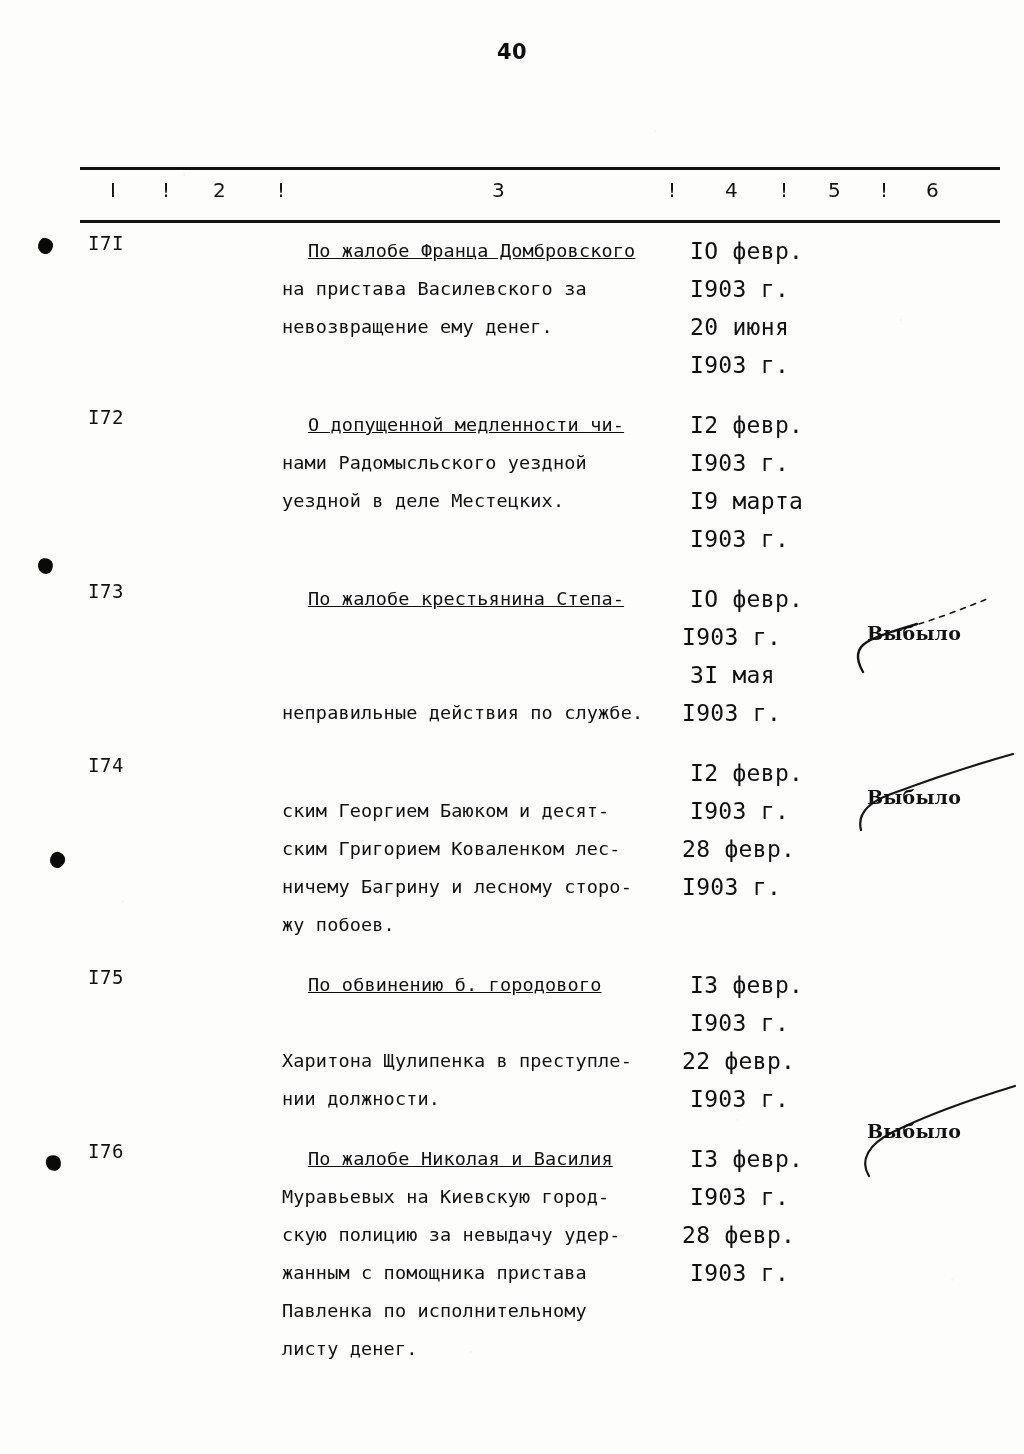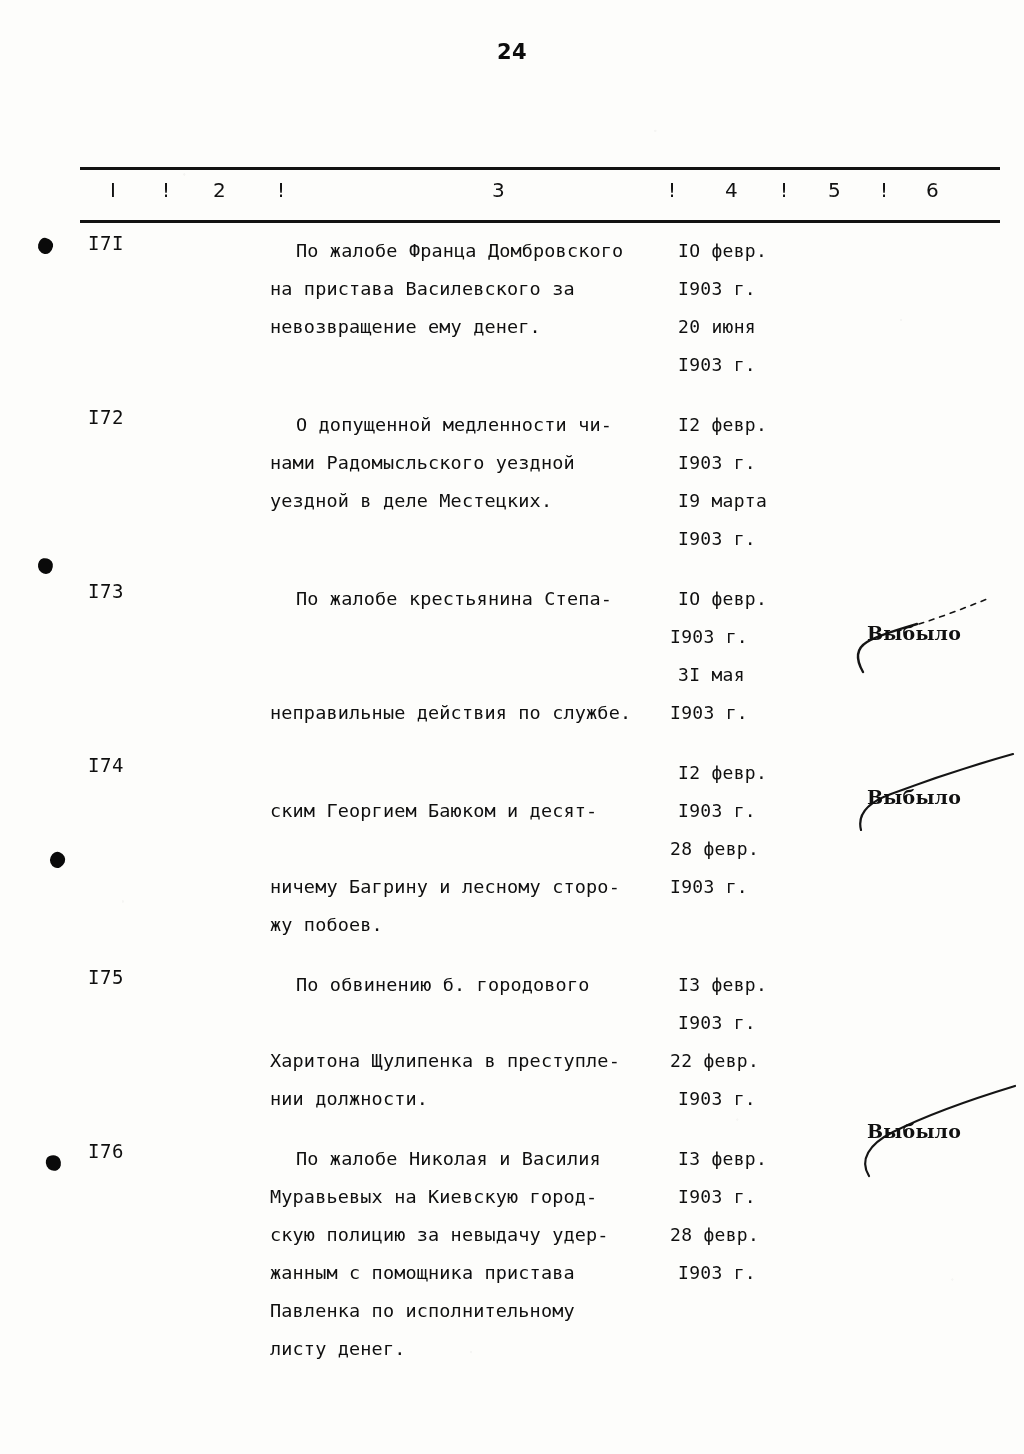--- a/index.html
+++ b/index.html
@@ -90,20 +90,21 @@
     position: absolute;
     left: 0;
     top: 232px;
     width: 1024px;
   }
 
   .entry {
     position: relative;
     display: block;
     margin-bottom: 22px;
+    padding-left: 12px;
   }
 
   .entry-number {
     position: absolute;
     left: 88px;
     top: 0;
     width: 90px;
     font-size: 19px;
     letter-spacing: 0.6px;
     color: #0f0f0f;
@@ -125,27 +126,27 @@
   .line-desc {
     position: absolute;
     left: 0;
     top: 0;
     font-size: 18.5px;
     letter-spacing: 0.15px;
     color: #0f0f0f;
     white-space: pre;
     font-family: "DejaVu Sans Mono", "Liberation Mono", monospace;
   }
-  .line-desc.indent { padding-left: 26px; }
+  .line-desc.indent { padding-left: 26px; text-decoration: underline; }
 
   .line-date {
     position: absolute;
     left: 408px;
     top: 0;
-    font-size: 18px;
+    font-size: 23px;
     letter-spacing: 0.3px;
     color: #0f0f0f;
     white-space: pre;
     font-family: "DejaVu Sans Mono", "Liberation Mono", monospace;
   }
   
   .line-date.tight { left: 400px; }
 
   
   .margin-blob {
@@ -182,21 +183,21 @@
     overflow: visible;
   }
 </style>
 </head>
 <body>
 
 <div id="page">
 
   <div id="paper-texture"></div>
 
-  <div id="page-number">24</div>
+  <div id="page-number">40</div>
 
   <div id="column-header">
     <div class="hdr-row">
       <span class="hdr-cell hc-1">I</span>
       <span class="hdr-cell hc-s1">!</span>
       <span class="hdr-cell hc-2">2</span>
       <span class="hdr-cell hc-s2">!</span>
       <span class="hdr-cell hc-3">3</span>
       <span class="hdr-cell hc-s3">!</span>
       <span class="hdr-cell hc-4">4</span>
@@ -233,21 +234,21 @@
           <div class="line"><span class="line-date tight">I903 г.</span></div>
           <div class="line"><span class="line-date">3I мая</span></div>
           <div class="line"><span class="line-desc">неправильные действия по службе.</span><span class="line-date tight">I903 г.</span></div>
         </div>
       </div>
       <div class="entry">
         <div class="entry-number">I74</div>
         <div class="entry-lines">
           <div class="line"><span class="line-date">I2 февр.</span></div>
           <div class="line"><span class="line-desc">ским Георгием Баюком и десят-</span><span class="line-date">I903 г.</span></div>
-          <div class="line"><span class="line-date tight">28 февр.</span></div>
+          <div class="line"><span class="line-desc">ским Григорием Коваленком лес-</span><span class="line-date tight">28 февр.</span></div>
           <div class="line"><span class="line-desc">ничему Багрину и лесному сторо-</span><span class="line-date tight">I903 г.</span></div>
           <div class="line"><span class="line-desc">жу побоев.</span><span class="line-date"></span></div>
         </div>
       </div>
       <div class="entry">
         <div class="entry-number">I75</div>
         <div class="entry-lines">
           <div class="line"><span class="line-desc indent">По обвинению б. городового</span><span class="line-date">I3 февр.</span></div>
           <div class="line"><span class="line-date">I903 г.</span></div>
           <div class="line"><span class="line-desc">Харитона Щулипенка в преступле-</span><span class="line-date tight">22 февр.</span></div>

